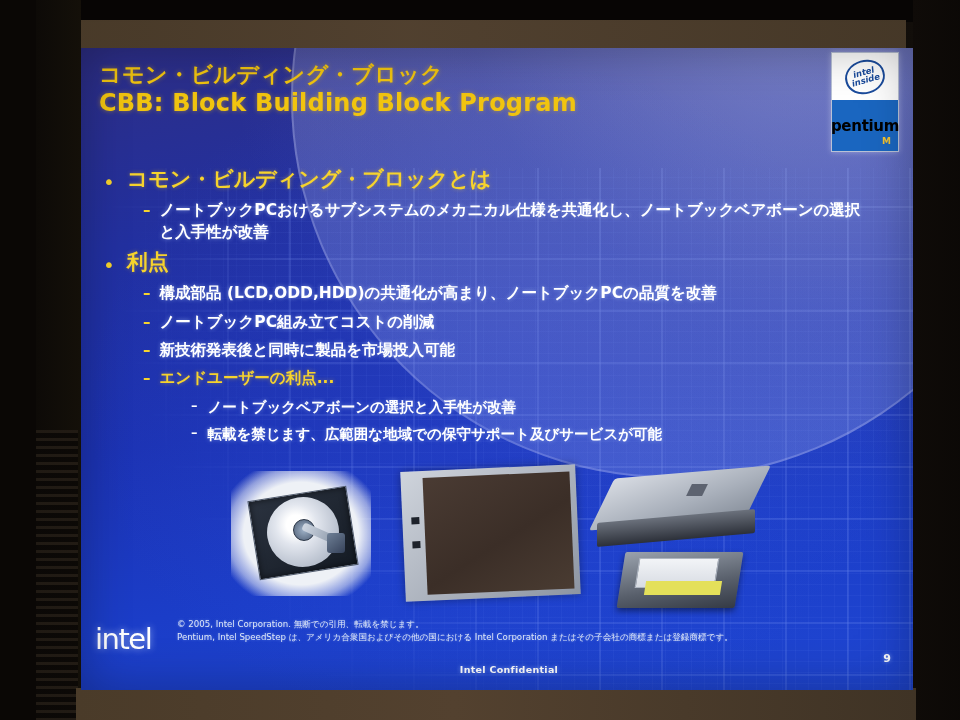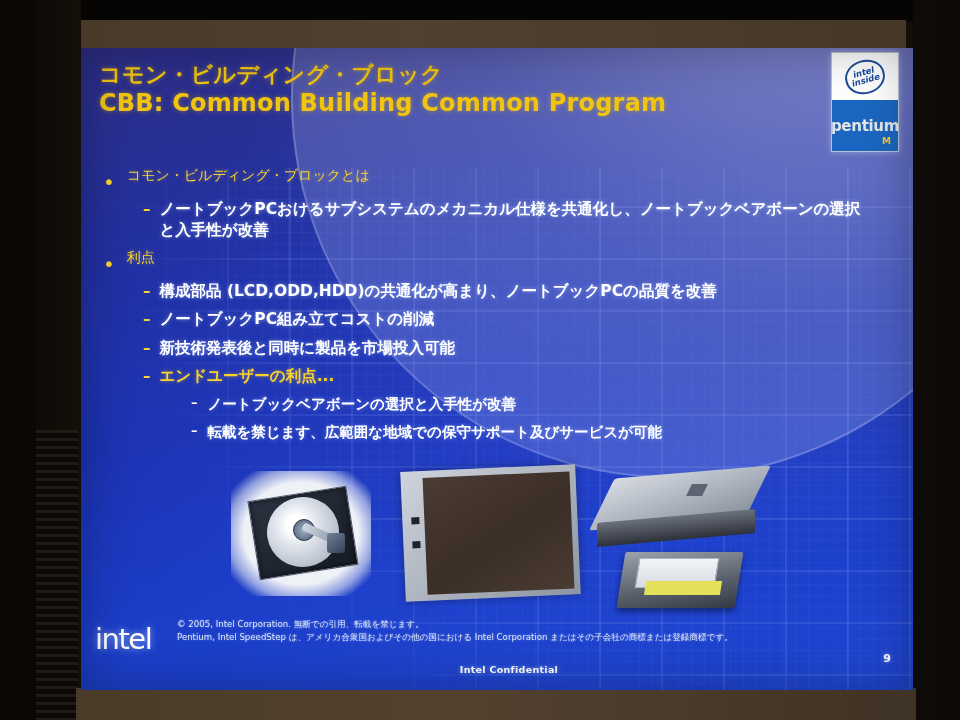--- a/index.html
+++ b/index.html
@@ -57,29 +57,29 @@
   
   #badge{ position:absolute; left:750px; top:4px; width:68px; height:100px;
      background:#fff; border:1px solid #b9c2d6; box-shadow:0 0 6px rgba(255,255,255,.35); }
   #badge .top{ height:47px; background:#fff; display:flex; align-items:center; justify-content:center; }
   #badge .swirl{ width:40px; height:34px; border:2.4px solid #1a4b9c; border-radius:50%/48%;
      transform:rotate(-16deg); display:flex; align-items:center; justify-content:center;
      flex-direction:column; line-height:.92; }
   #badge .swirl b{ color:#1a4b9c; font-size:8.5px; font-style:italic; font-weight:bold; }
   #badge .bot{ height:51px; background:#1a66c0; position:relative;
      display:flex; align-items:center; justify-content:center; }
-  #badge .bot span.p{ color:#e5e5e5; font-size:15px; font-weight:bold; letter-spacing:-.3px; }
+  #badge .bot span.p{ color:#000000; font-size:15px; font-weight:bold; letter-spacing:-.3px; }
   #badge .bot span.m{ position:absolute; right:7px; bottom:5px; color:#f2c230;
      font-size:9px; font-weight:bold; }
 
   
   #content{ position:absolute; left:14px; top:112px; width:800px; }
   .l1{ display:flex; align-items:flex-start; margin-top:6px; }
   .l1 .dot{ color:#f6d32d; font-size:20px; line-height:1; margin:6px 12px 0 8px; }
-  .l1 .txt{ color:#f6d32d; font-size:14px; font-weight:normal; line-height:1.3;
+  .l1 .txt{ color:#f6d32d; font-size:21px; font-weight:bold; line-height:1.3;
      text-shadow:0 0 4px rgba(255,210,40,.4); }
   .l2{ display:flex; align-items:flex-start; margin:7px 0 0 48px; }
   .l2 .dash{ color:#f6d32d; font-size:15px; line-height:1.35; margin-right:9px; font-weight:bold; }
   .l2 .txt{ color:#ffffff; font-size:15.5px; font-weight:bold; line-height:1.38; width:705px;
      text-shadow:0 0 4px rgba(180,205,255,.55); }
   .l2.hl .txt{ color:#f6d32d; text-shadow:0 0 4px rgba(255,210,40,.45); }
   .l3{ display:flex; align-items:flex-start; margin:7px 0 0 96px; }
   .l3 .dash{ color:#ffffff; font-size:13px; line-height:1.4; margin-right:10px; font-weight:bold; }
   .l3 .txt{ color:#ffffff; font-size:14.5px; font-weight:bold; line-height:1.4;
      text-shadow:0 0 4px rgba(180,205,255,.5);text-align:right; }
@@ -158,21 +158,21 @@
   <div id="wall-right"></div>
   <div id="wall-band-bottom"></div>
 
   <div id="slide">
     <div id="wafer"></div>
     <div id="wafer-arc"></div>
     <div id="glow"></div>
 
     <div id="title">
       <div class="jp">コモン・ビルディング・ブロック</div>
-      <div class="en">CBB:  Common Building Common Program</div>
+      <div class="en">CBB:  Block Building Block Program</div>
     </div>
 
     <div id="badge">
       <div class="top">
         <div class="swirl">
           <b>intel</b>
           <b>inside</b>
         </div>
       </div>
       <div class="bot">

